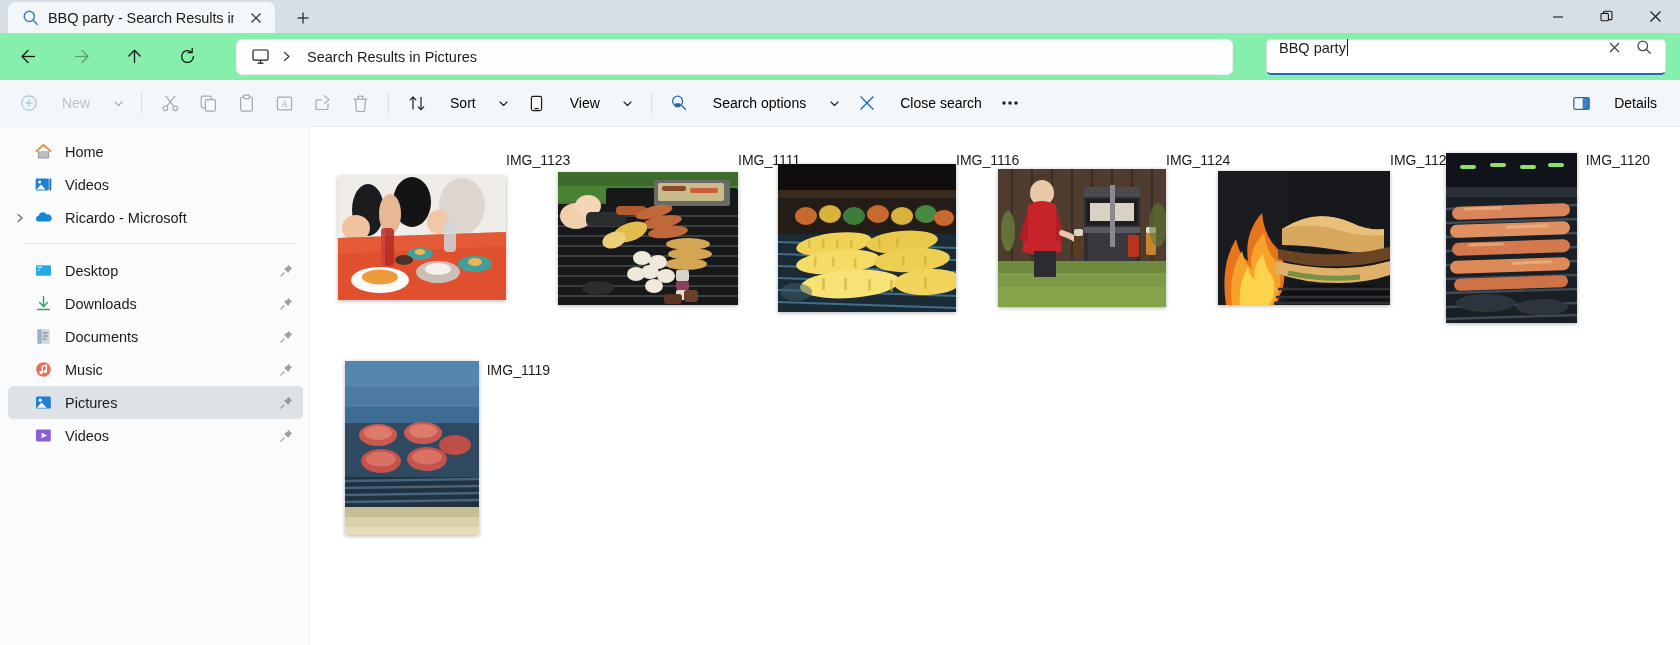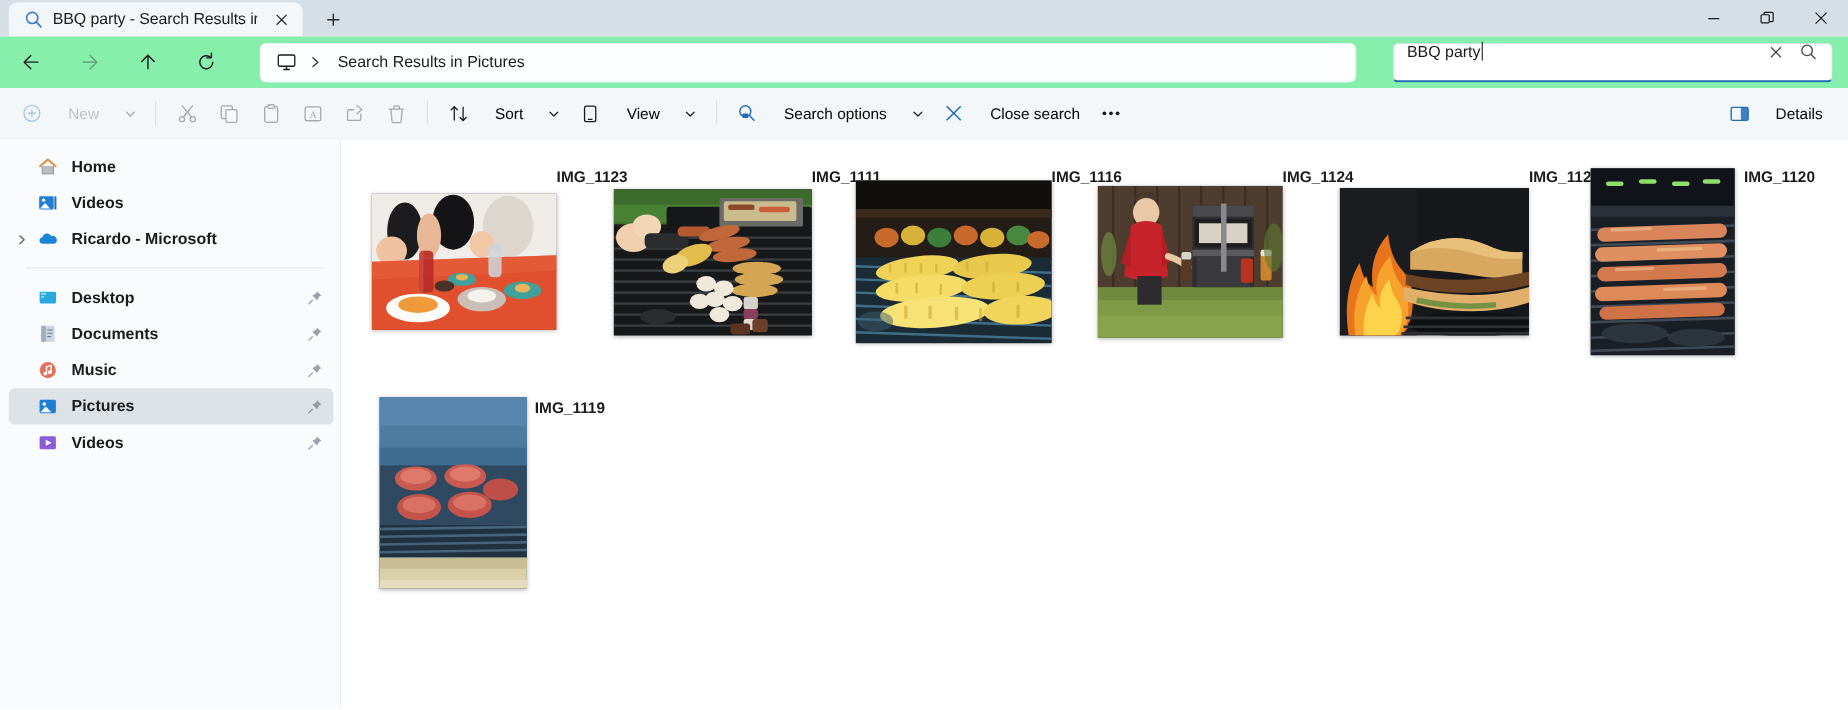--- a/index.html
+++ b/index.html
@@ -82,21 +82,21 @@
   }
   .cmd-label { font-size: 14px; color: #000000; white-space: nowrap; }
   .cmd.disabled { opacity: 0.35; }
   .cmd.disabled .cmd-label { color: #5e6367; }
   .cmd-ico { width: 20px; height: 20px; display: flex; align-items: center; justify-content: center; flex: none; }
   .chev { width: 10px; display: flex; align-items: center; justify-content: center; }
   .cmd-sep { width: 1px; height: 22px; background: #d9dfe4; margin: 0 9px; flex: none; }
   .cmd-spacer { flex: 1; }
 
   
-  .body { flex: 1; display: flex; min-height: 0; background: #fff; font-weight: bold; }
+  .body { flex: 1; display: flex; min-height: 0; background: #fff; }
 
   
   .sidebar {
     width: 310px; flex: none; background: #f9fbfc; padding-top: 8px;
     border-right: 1px solid #eceff2; overflow: hidden;
   }
   .nav-item {
     height: 33px; display: flex; align-items: center; margin: 0 6px 0 8px;
     border-radius: 5px; padding-right: 8px; position: relative;
   }
@@ -448,20 +448,37 @@
         </span>
         <span class="nav-label">Desktop</span>
         <span class="nav-pin">
           <svg width="15" height="15" viewBox="0 0 15 15">
             <path d="M9.2 1.8 L13.2 5.8 L11.4 6.4 L9.3 10 L5 5.7 L8.6 3.6 Z" fill="#7c848c"></path>
             <line x1="5" y1="10" x2="1.8" y2="13.2" stroke="#7c848c" stroke-width="1.2" stroke-linecap="round"></line>
           </svg>
         </span>
       </div>
 
+      <div class="nav-item">
+        <span class="nav-expand"></span>
+        <span class="nav-ico">
+          <svg width="19" height="19" viewBox="0 0 19 19">
+            <line x1="9.5" y1="2.6" x2="9.5" y2="12.4" stroke="#3aa06a" stroke-width="1.5" stroke-linecap="round"></line>
+            <polyline points="5.6,8.5 9.5,12.4 13.4,8.5" fill="none" stroke="#3aa06a" stroke-width="1.5" stroke-linecap="round" stroke-linejoin="round"></polyline>
+            <line x1="3.6" y1="15.6" x2="15.4" y2="15.6" stroke="#3aa06a" stroke-width="1.5" stroke-linecap="round"></line>
+          </svg>
+        </span>
+        <span class="nav-label">Downloads</span>
+        <span class="nav-pin">
+          <svg width="15" height="15" viewBox="0 0 15 15">
+            <path d="M9.2 1.8 L13.2 5.8 L11.4 6.4 L9.3 10 L5 5.7 L8.6 3.6 Z" fill="#7c848c"></path>
+            <line x1="5" y1="10" x2="1.8" y2="13.2" stroke="#7c848c" stroke-width="1.2" stroke-linecap="round"></line>
+          </svg>
+        </span>
+      </div>
 
       <div class="nav-item">
         <span class="nav-expand"></span>
         <span class="nav-ico">
           <svg width="19" height="19" viewBox="0 0 19 19">
             <rect x="3.4" y="2.2" width="12.2" height="14.6" rx="1.2" fill="#cdd6de"></rect>
             <rect x="3.4" y="2.2" width="4.4" height="14.6" rx="1.2" fill="#9fb0c0"></rect>
             <line x1="9" y1="6" x2="13.8" y2="6" stroke="#6d7c8a" stroke-width="1"></line>
             <line x1="9" y1="9" x2="13.8" y2="9" stroke="#6d7c8a" stroke-width="1"></line>
             <line x1="9" y1="12" x2="12.4" y2="12" stroke="#6d7c8a" stroke-width="1"></line>

